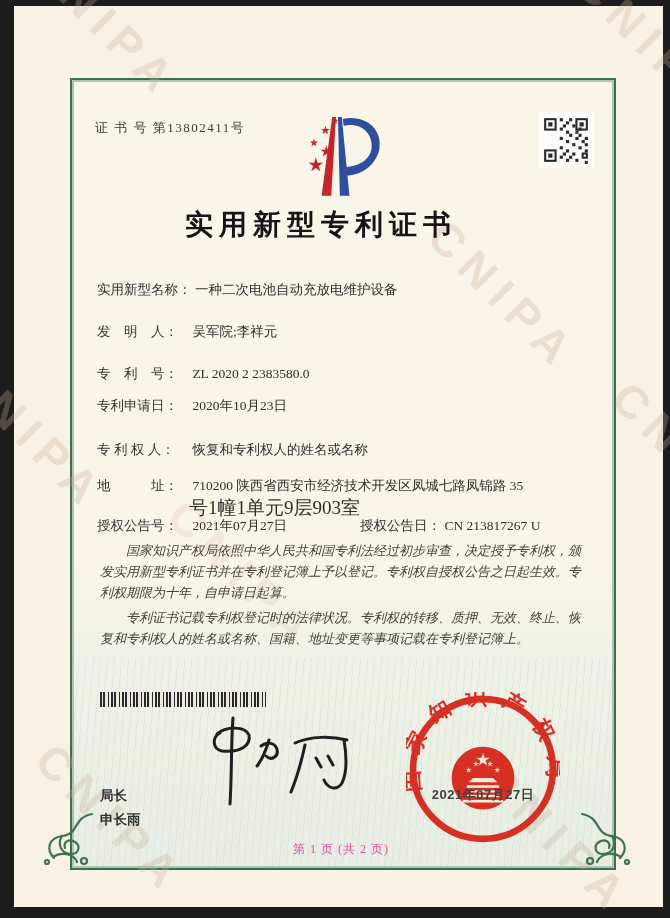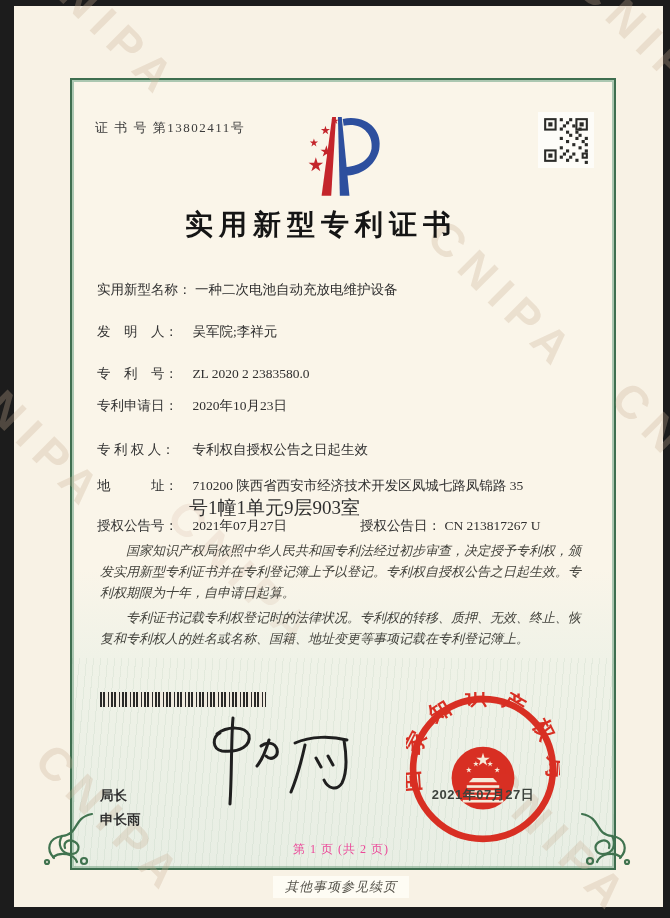--- a/index.html
+++ b/index.html
@@ -140,21 +140,21 @@
     <div class="frow r2">
       <span class="flabel">专　利　号：</span>
       <span>ZL 2020 2 2383580.0</span>
     </div>
     <div class="frow r3">
       <span class="flabel">专利申请日：</span>
       <span>2020年10月23日</span>
     </div>
     <div class="frow r4">
       <span class="flabel">专 利 权 人：</span>
-      <span>专利权自授权公告之日起生效</span>
+      <span>恢复和专利权人的姓名或名称</span>
     </div>
     <div class="frow raddr">
       <span class="flabel">地　　　址：</span>
       <span>710200 陕西省西安市经济技术开发区凤城七路凤锦路 35</span>
     </div>
     <div class="addr-l2">号1幢1单元9层903室</div>
     <div class="frow rgrant">
       <span class="flabel">授权公告号：</span>
       <span>2021年07月27日</span>
       <span class="grant2">
@@ -204,23 +204,20 @@
       <use href="#st2" transform="translate(90,77) scale(3)" fill="#f7ead9"></use>
       <path d="M62,89 L90,89 L86,85 L66,85 Z" fill="#f7ead9"></path>
       <rect x="60" y="92" width="32" height="2.6" fill="#f7ead9"></rect>
       <rect x="64" y="97" width="24" height="2.2" fill="#f7ead9"></rect>
       <rect x="60" y="101.5" width="32" height="2.2" fill="#f7ead9"></rect>
       <rect x="56" y="106.5" width="40" height="2.6" fill="#f7ead9"></rect>
     </svg>
     <div class="seal-date">2021年07月27日</div>
 
     <div class="page-info">第 1 页 (共 2 页)</div>
-    <div class="cont-wrap">
-      <span class="cont-note">其他事项参见续页</span>
-    </div>
 
     <svg class="orn orn-bl" viewBox="0 0 58 58">
       <g fill="none" stroke="#40734f" stroke-width="2.2" stroke-linecap="round">
         <path d="M54,4 C34,8 42,24 24,26 C10,28 8,40 16,48"></path>
         <path d="M24,26 C19,34 23,44 33,44 C41,44 43,36 37,32 C31,28 25,32 27,38"></path>
         <path d="M15,47 C23,41 36,44 39,52"></path>
         <circle cx="46" cy="51" r="3"></circle>
         <circle cx="9" cy="52" r="2"></circle>
       </g>
     </svg>

